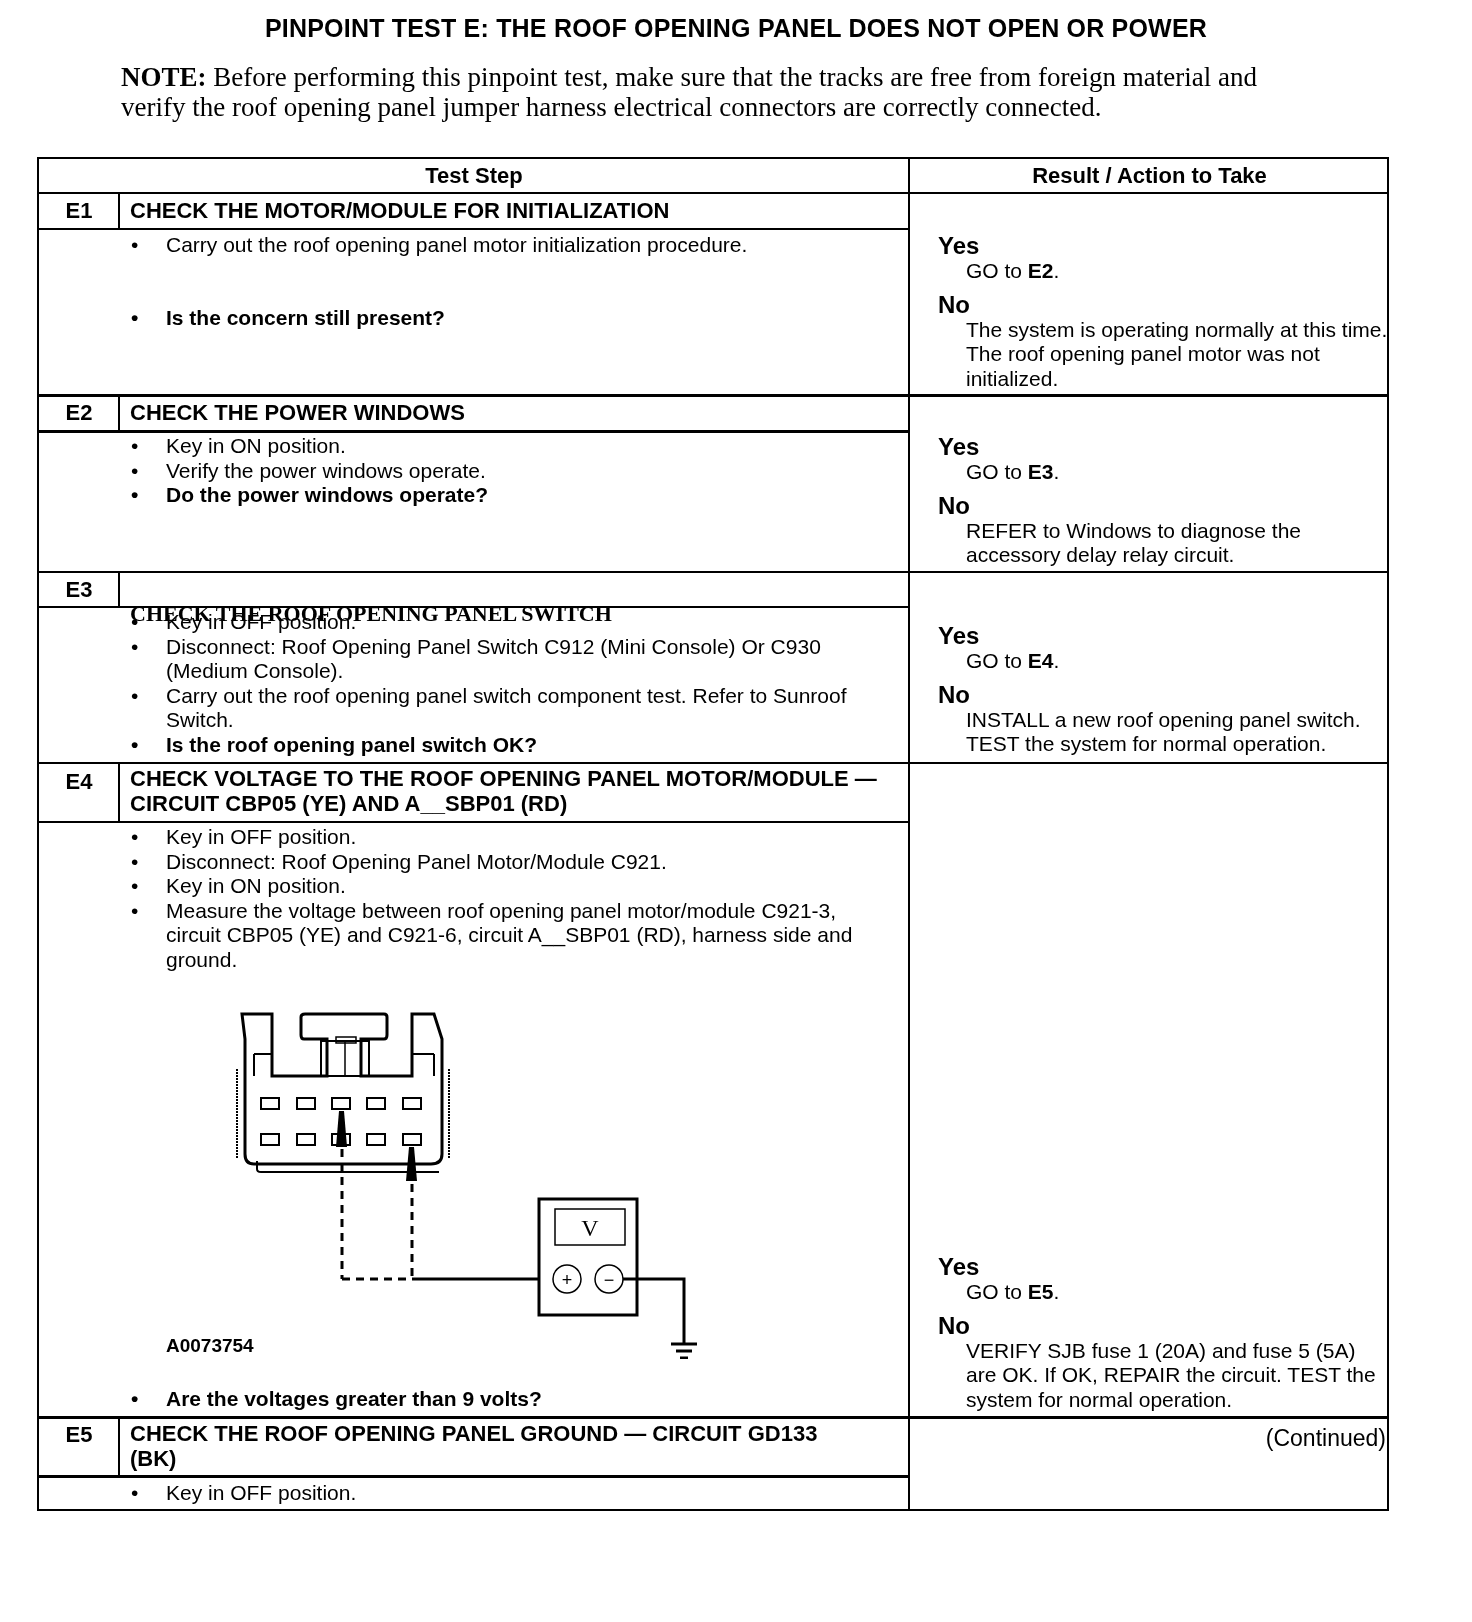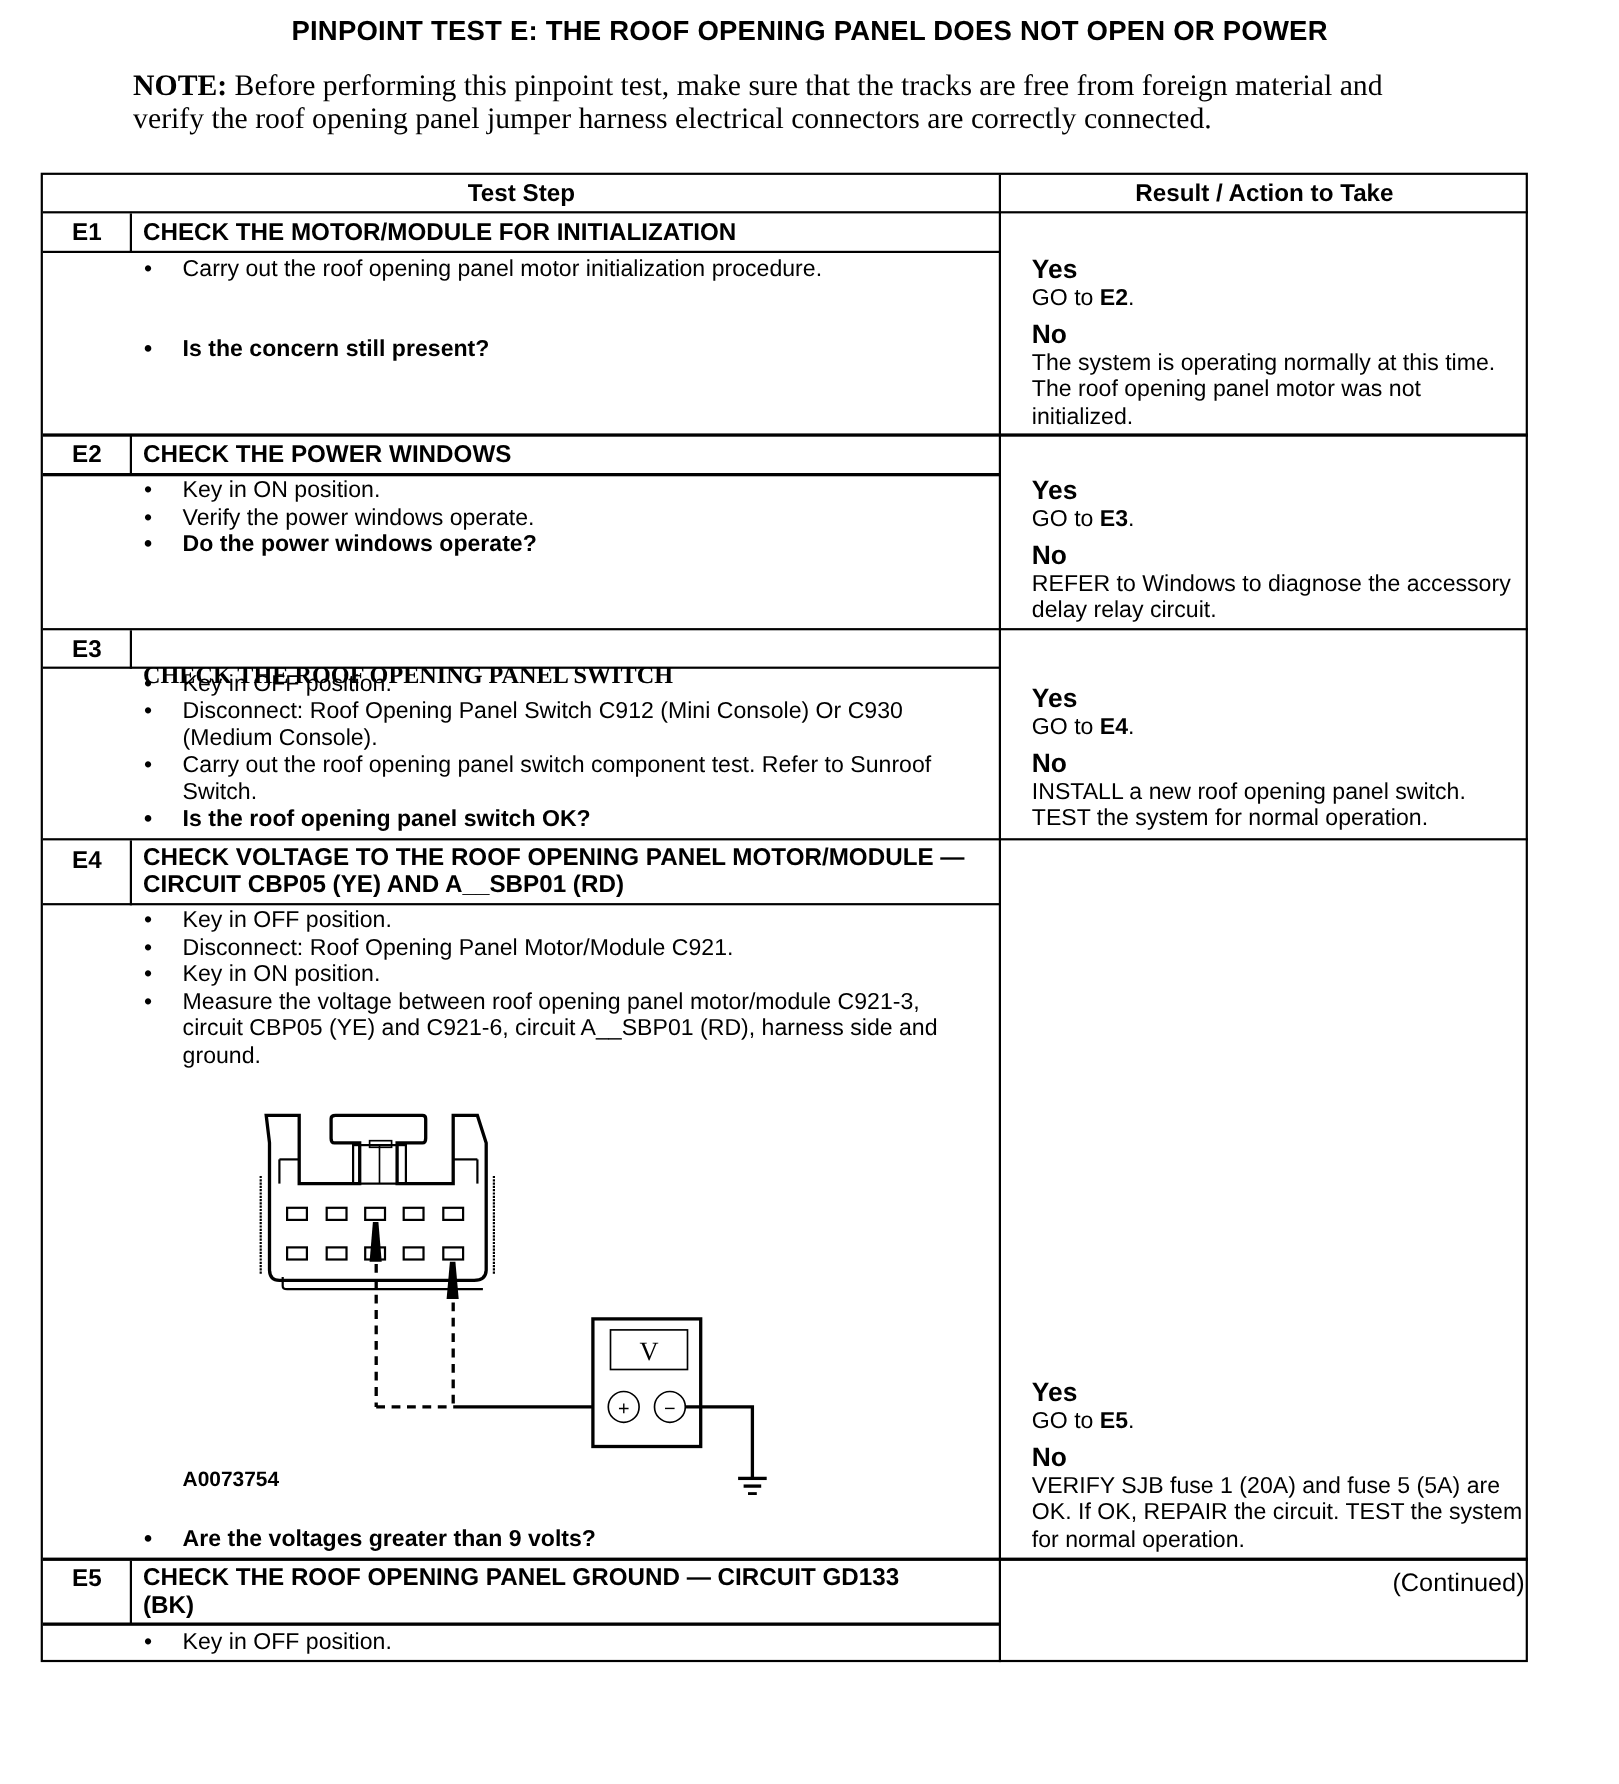--- a/index.html
+++ b/index.html
@@ -14,21 +14,21 @@
   .vline { position: absolute; background: #000; width: 2px; }
   .th { font-weight: bold; font-size: 22px; text-align: center; }
   .stepid { font-weight: bold; font-size: 22px; text-align: center; }
   .steptitle { font-weight: bold; font-size: 22px; line-height: 25px; padding-left: 10px; }
   .bullets { list-style: none; margin: 0; padding: 0; font-size: 21px; line-height: 24.5px; }
   .bullets li { position: relative; padding-left: 46px; }
   .bullets li::before { content: "•"; position: absolute; left: 11px; top: 0; }
   .bullets li.q { font-weight: bold; }
   .result { font-size: 21px; line-height: 24.5px; padding-left: 28px; }
   .result .lbl { font-weight: bold; font-size: 24px; line-height: 26px; display: block; }
-  .result .txt { display: block; margin-bottom: 8px; }
+  .result .txt { display: block; margin-bottom: 8px; margin-left: 28px; }
   .result .txt b { font-weight: bold; }
   .continued { position: absolute; right: 86px; top: 1425px; font-size: 23px; }
   .figlabel { position: absolute; font-size: 19px; font-weight: bold; }
 </style>
 </head>
 <body>
 
 <div class="title">PINPOINT TEST E: THE ROOF OPENING PANEL DOES NOT OPEN OR POWER</div>
 
 <div class="note"><b>NOTE:</b><span> Before performing this pinpoint test, make sure that the tracks are free from foreign material and verify the roof opening panel jumper harness electrical connectors are correctly connected.</span></div>

